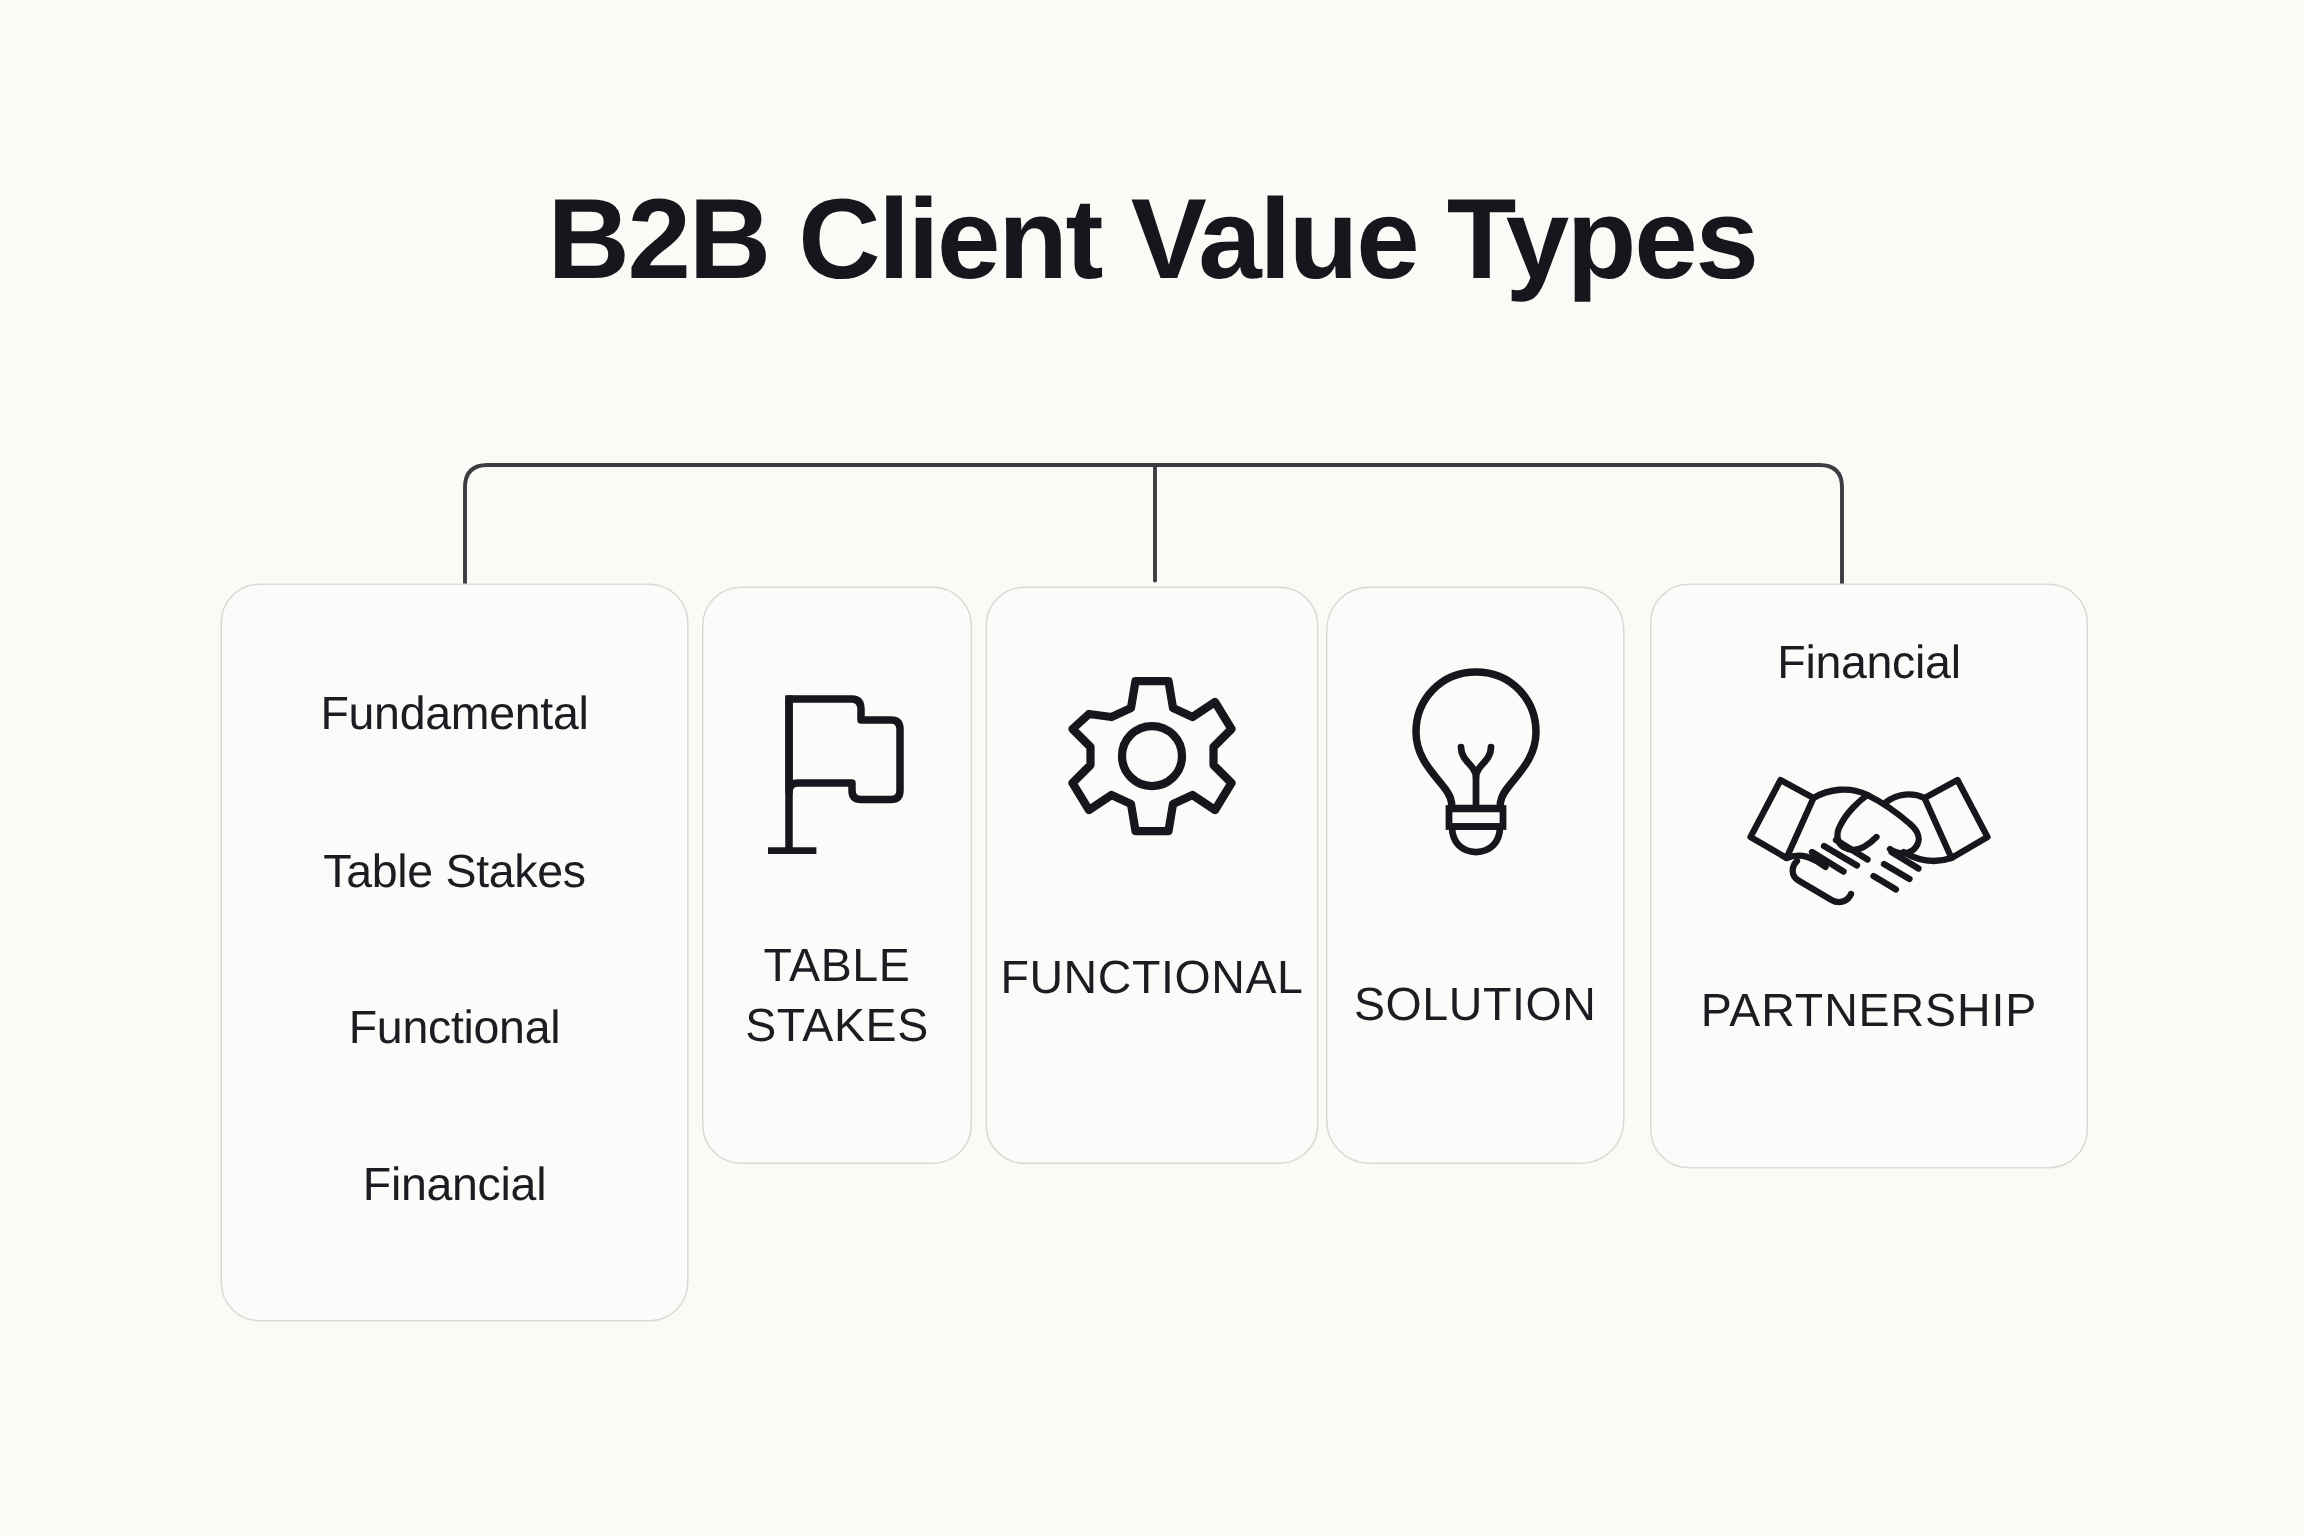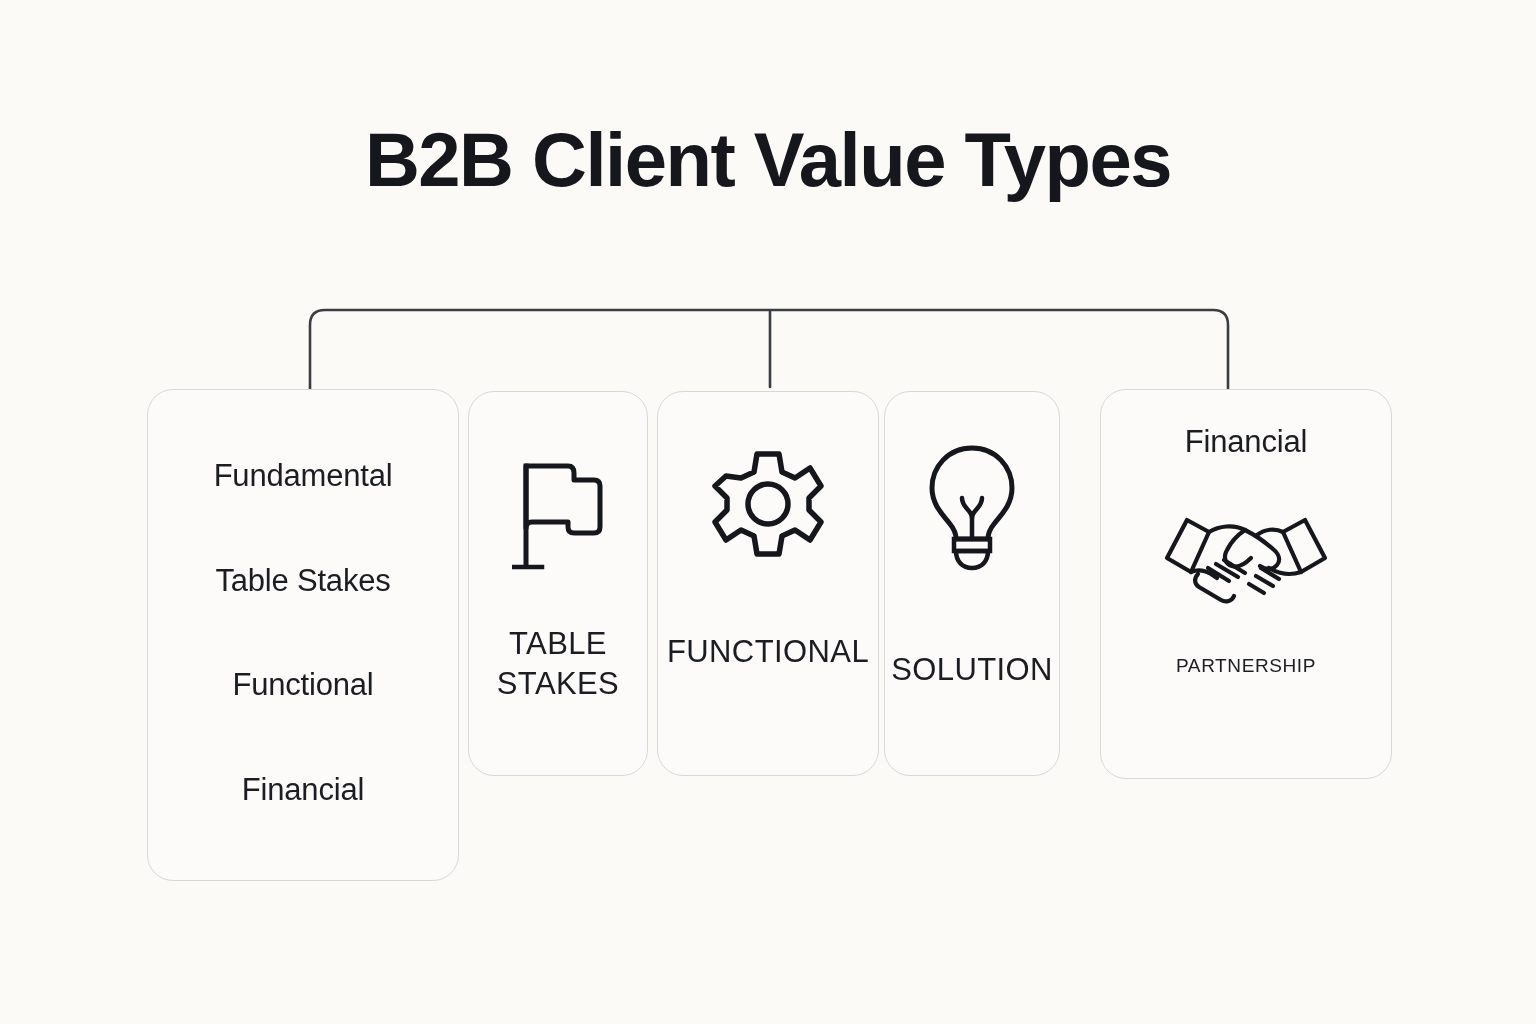--- a/index.html
+++ b/index.html
@@ -52,21 +52,21 @@
     border: 1.6px solid #DAD9D6;
     border-radius: 26px;
     box-sizing: border-box;
     display: flex;
     flex-direction: column;
     align-items: center;
   }
   .card.wide-left  { left: 147px;  top: 389px; width: 312px; height: 492px; }
   .card.c2         { left: 468px;  top: 391px; width: 180px; height: 385px; }
   .card.c3         { left: 657px;  top: 391px; width: 222px; height: 385px; }
-  .card.c4         { left: 884px;  top: 391px; width: 176px; height: 385px; }
+  .card.c4         { left: 884px;  top: 391px; width: 199px; height: 385px; border-radius: 29px; }
   .card.wide-right { left: 1100px; top: 389px; width: 292px; height: 390px; }
 
   
   .stack {
     width: 100%;
     height: 100%;
     display: flex;
     flex-direction: column;
     justify-content: space-evenly;
     align-items: center;
@@ -111,21 +111,21 @@
     margin-top: 34px;
     font-size: 31px;
     font-weight: 400;
     color: #1b1d22;
     letter-spacing: -0.2px;
     white-space: nowrap;
   }
   .card.wide-right .icon-wrap { margin-top: 42px; }
   .card.wide-right .icon-label {
     margin-top: 46px;
-    font-size: 19px;
+    font-size: 31px;
     letter-spacing: 0.6px;
   }
 
   
   .caption {
     position: absolute;
     left: 468px;
     top: 833px;
     width: 924px;
     text-align: center;

